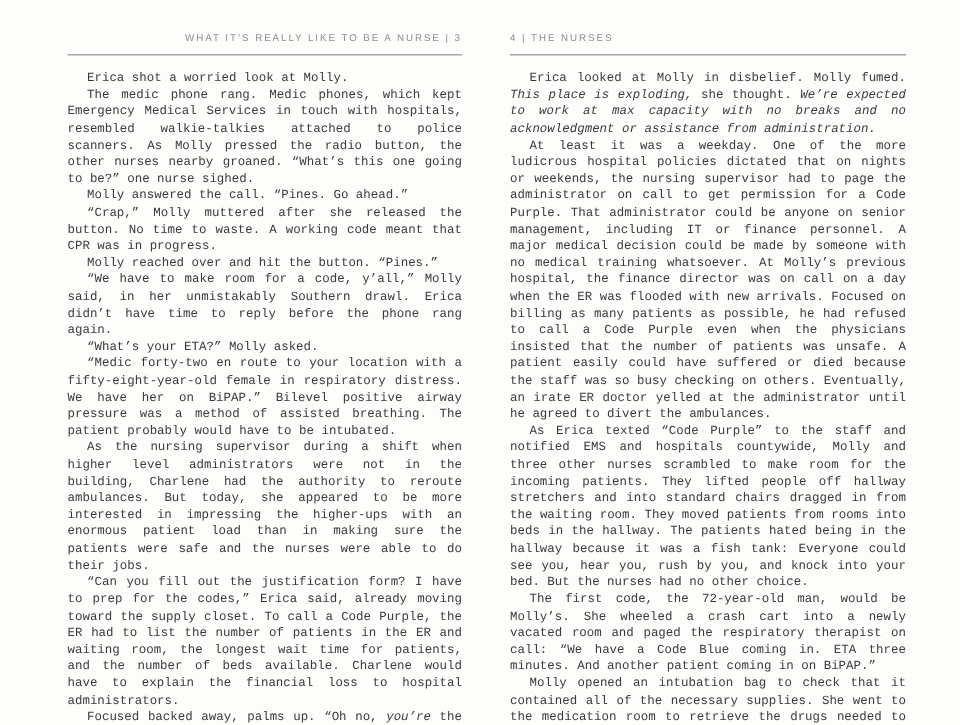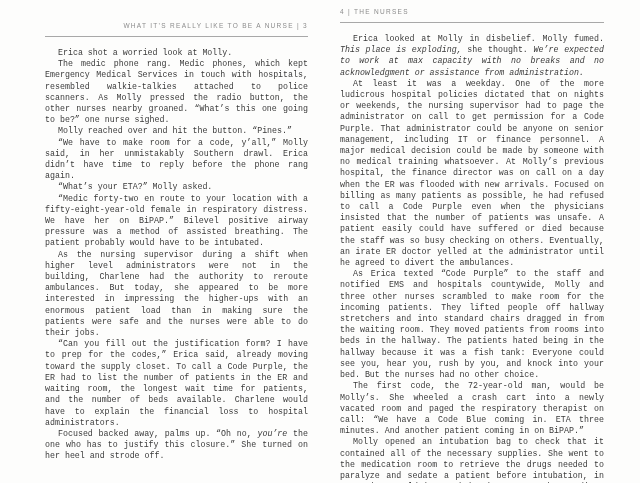--- a/index.html
+++ b/index.html
@@ -5,21 +5,21 @@
   html, body { margin: 0; padding: 0; }
   body {
     width: 640px; height: 483px;
     background: var(--background, #fdfdfc);
     font-family: "Liberation Serif", "DejaVu Serif", serif;
     overflow: hidden;
   }
   .spread { display: flex; width: 640px; height: 483px; }
   .page { box-sizing: border-box; width: 320px; }
   .page-left  { padding: 21px 12px 0 45px; }
-  .page-right { padding: 7px 36px 0 20px; }
+  .page-right { padding: 21px 36px 0 20px; }
   .running-head {
     font-family: "Liberation Sans", "DejaVu Sans", sans-serif;
     font-size: 6.5px; letter-spacing: 1.3px;
     color: var(--header, #8c8c8c);
     line-height: 10px; white-space: nowrap;
   }
   .page-left .running-head { text-align: right; }
   .page-right .running-head { text-align: left; }
   .header-rule {
     border: none; height: 0;
@@ -40,20 +40,22 @@
 <body>
 
 <div class="spread">
 
   <div class="page page-left">
     <div class="running-head">WHAT IT’S REALLY LIKE TO BE A NURSE | 3</div>
     <hr class="header-rule">
     <div class="page-body">
         <p><span>Erica shot a worried look at Molly.</span></p>
         <p><span>The medic phone rang. Medic phones, which kept Emergency Medical Services in touch with hospitals, resembled walkie-talkies attached to police scanners. As Molly pressed the radio button, the other nurses nearby groaned. “What’s this one going to be?” one nurse sighed.</span></p>
+        <p><span>Molly answered the call. “Pines. Go ahead.”</span></p>
+        <p><span>“Crap,” Molly muttered after she released the button. No time to waste. A working code meant that CPR was in progress.</span></p>
         <p><span>Molly reached over and hit the button. “Pines.”</span></p>
         <p><span>“We have to make room for a code, y’all,” Molly said, in her unmistakably Southern drawl. Erica didn’t have time to reply before the phone rang again.</span></p>
         <p><span>“What’s your ETA?” Molly asked.</span></p>
         <p><span>“Medic forty-two en route to your location with a fifty-eight-year-old female in respiratory distress. We have her on BiPAP.” Bilevel positive airway pressure was a method of assisted breathing. The patient probably would have to be intubated.</span></p>
         <p><span>As the nursing supervisor during a shift when higher level administrators were not in the building, Charlene had the authority to reroute ambulances. But today, she appeared to be more interested in impressing the higher-ups with an enormous patient load than in making sure the patients were safe and the nurses were able to do their jobs.</span></p>
         <p><span>“Can you fill out the justification form? I have to prep for the codes,” Erica said, already moving toward the supply closet. To call a Code Purple, the ER had to list the number of patients in the ER and waiting room, the longest wait time for patients, and the number of beds available. Charlene would have to explain the financial loss to hospital administrators.</span></p>
         <p><span>Focused backed away, palms up. “Oh no, </span><em>you’re</em><span> the one who has to justify this closure.” She turned on her heel and strode off.</span></p>
       </div>
   </div>
 

